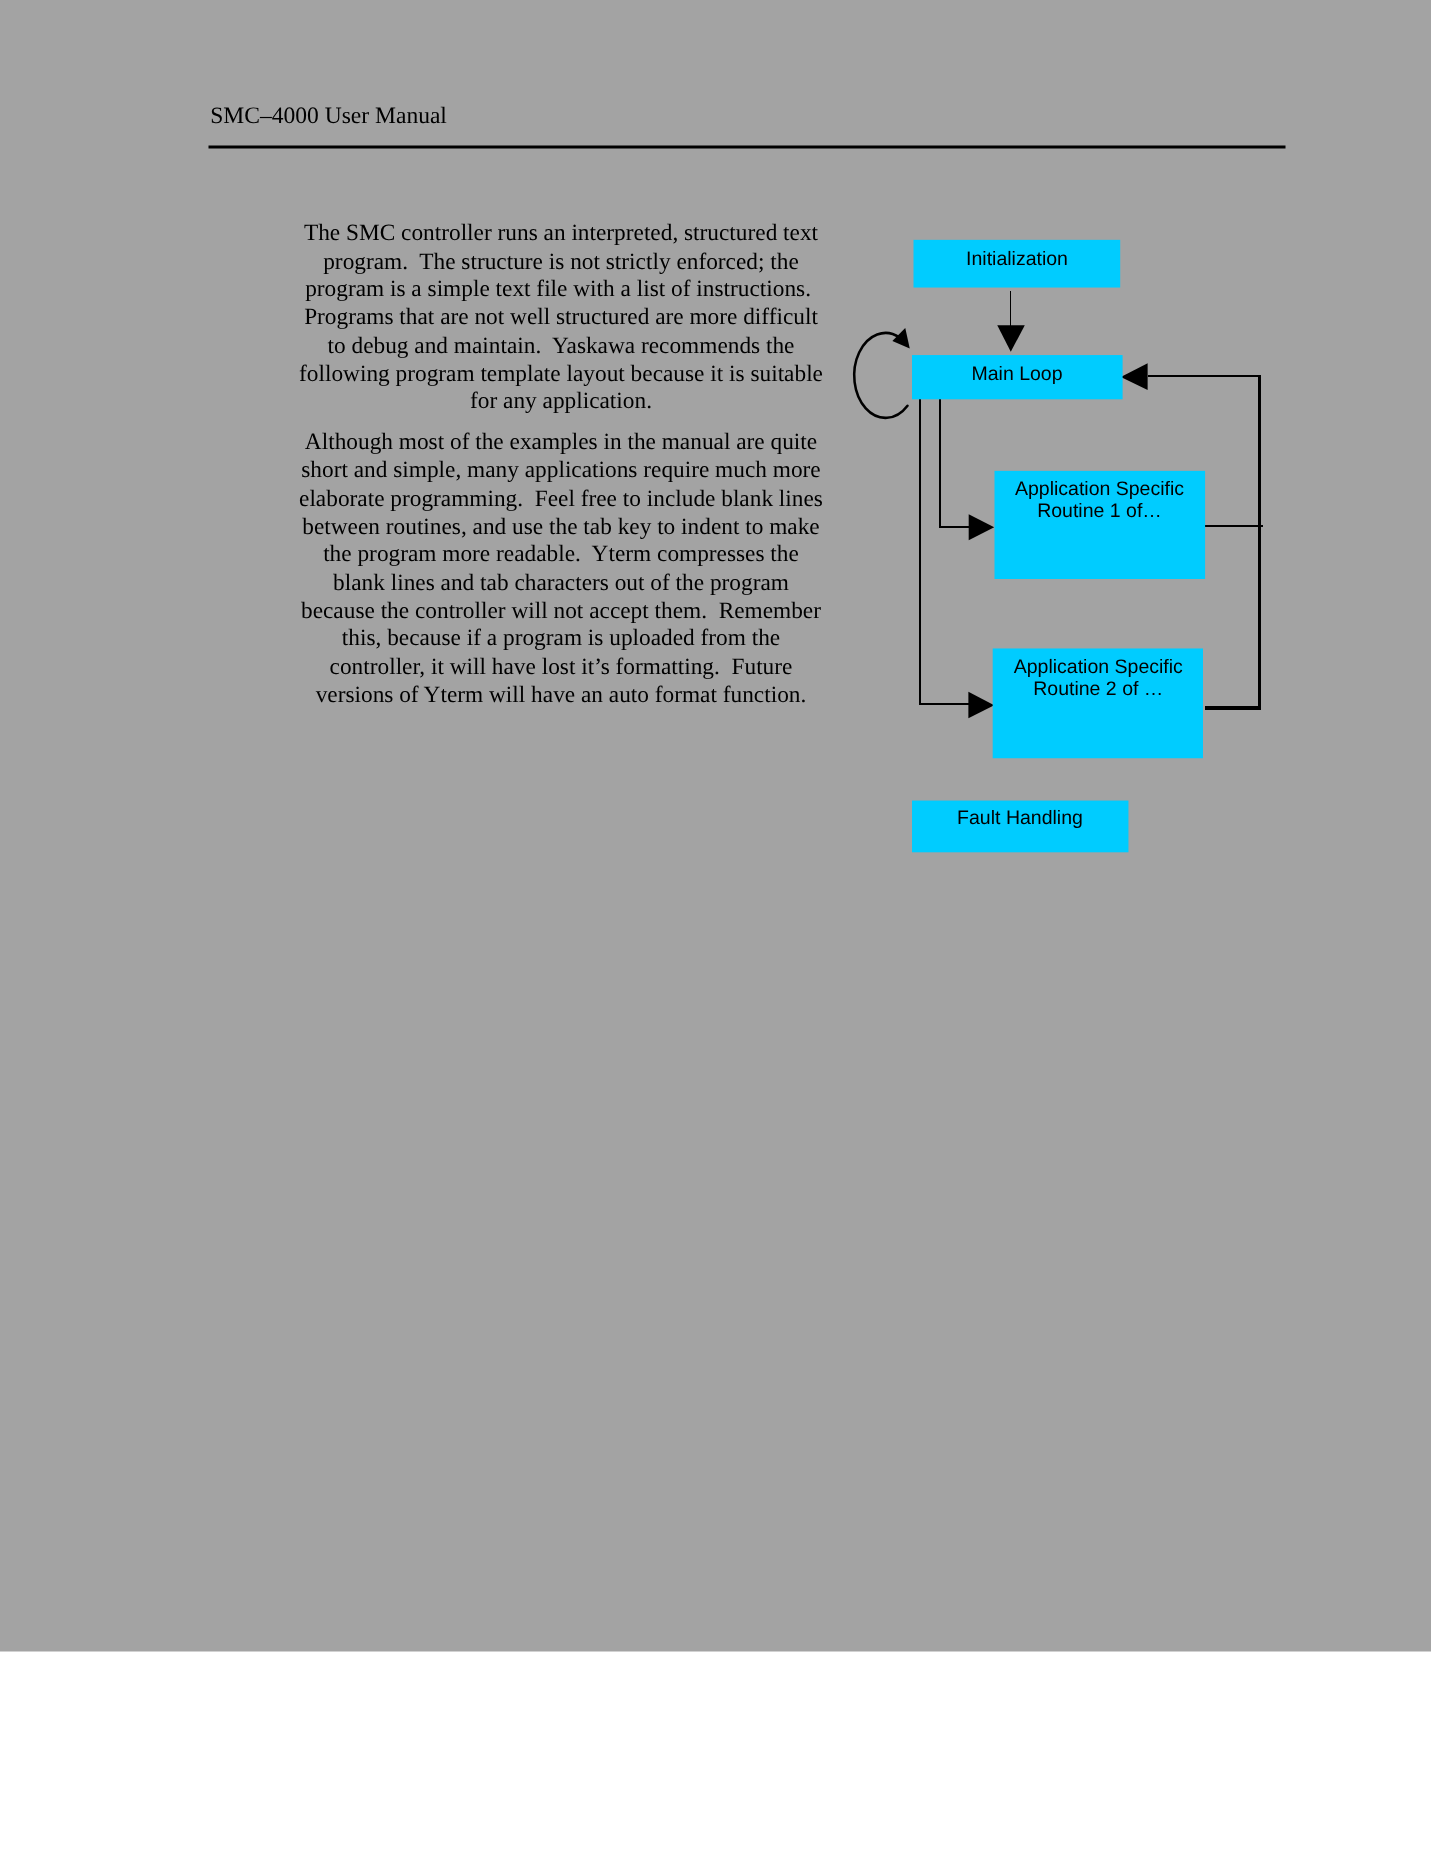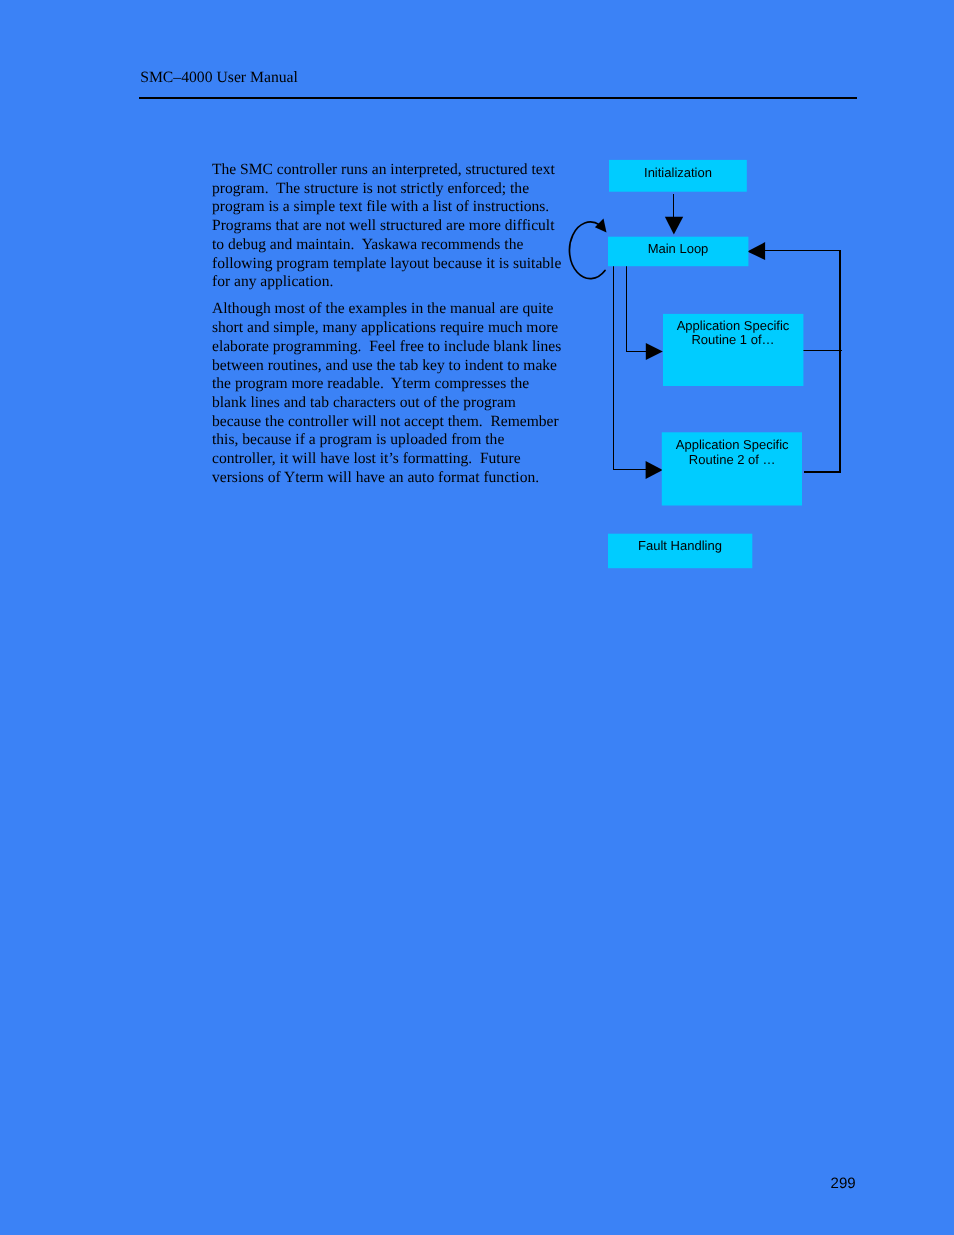--- a/index.html
+++ b/index.html
@@ -1,29 +1,29 @@
 <!DOCTYPE html>
 <html><head>
 <meta charset="utf-8">
 <title>SMC-4000 User Manual</title>
 <style>
   html,body{margin:0;padding:0;}
   body{width:954px;height:1235px;background:#ffffff;position:relative;
        font-family:"Liberation Serif",serif;
        -webkit-font-smoothing:antialiased;text-rendering:geometricPrecision;}
-  .page{position:absolute;left:0;top:0;width:954px;height:1235px;overflow:hidden;background:#3b82f6;}
+  .page{position:absolute;left:0;top:0;width:954px;height:1101px;overflow:hidden;background:#a3a3a3;}
 
   #runhead{position:absolute;left:140.2px;top:69.4px;font-size:15.7px;line-height:18px;color:#000;white-space:nowrap;}
   #rule{position:absolute;left:139px;top:96.9px;width:718px;height:2.2px;background:#000;}
   #title{position:absolute;left:142.6px;top:104.4px;margin:0;
          font-family:"Liberation Sans",sans-serif;font-weight:bold;font-size:28px;
          line-height:33px;color:#000;white-space:nowrap;}
 
   .para{position:absolute;left:198px;width:352px;font-size:15.55px;line-height:18.7px;
-        color:#000;text-align:left;margin:14px;}
+        color:#000;text-align:center;margin:0;}
   #p1{top:147px;}
   #p2{top:286.4px;}
   .it{}
 
   #pageno{position:absolute;left:700px;top:1175.5px;width:155.6px;text-align:right;
           font-family:"Liberation Sans",sans-serif;font-size:15px;line-height:15px;color:#000;}
 
   #diagram{position:absolute;left:560px;top:150px;width:300px;height:440px;text-align:center;}
   #diagram svg{display:block;}
   .nodetext{font-family:"Liberation Sans",sans-serif;font-size:13px;fill:#000;text-anchor:middle;}

